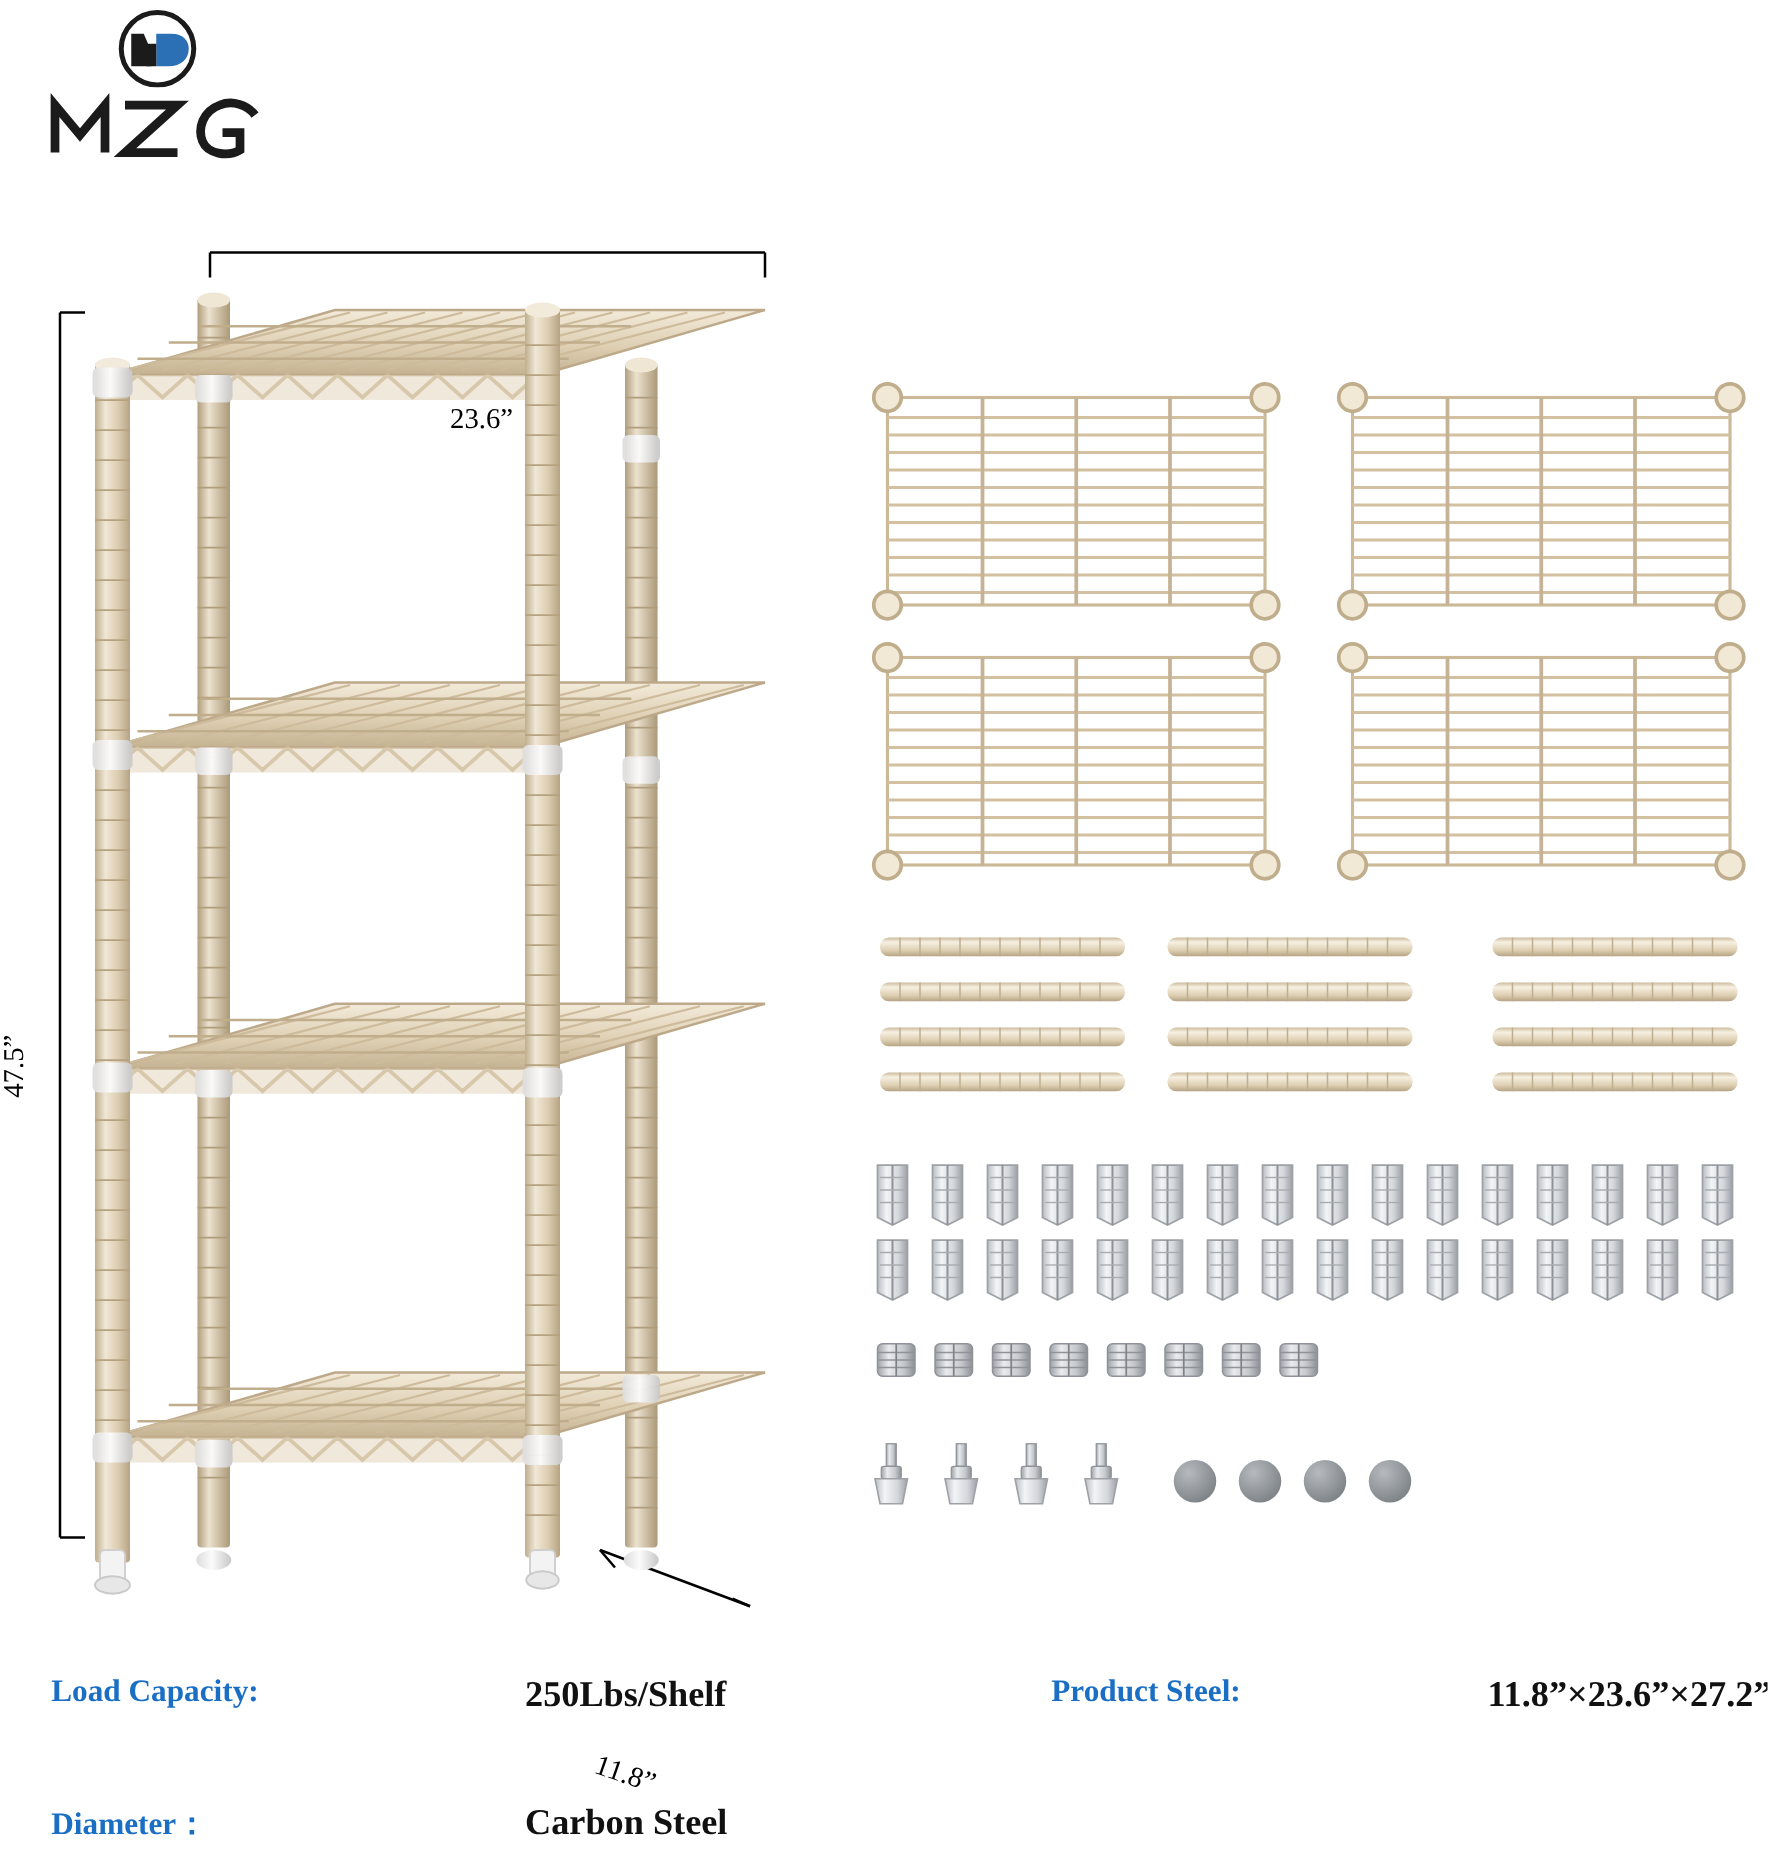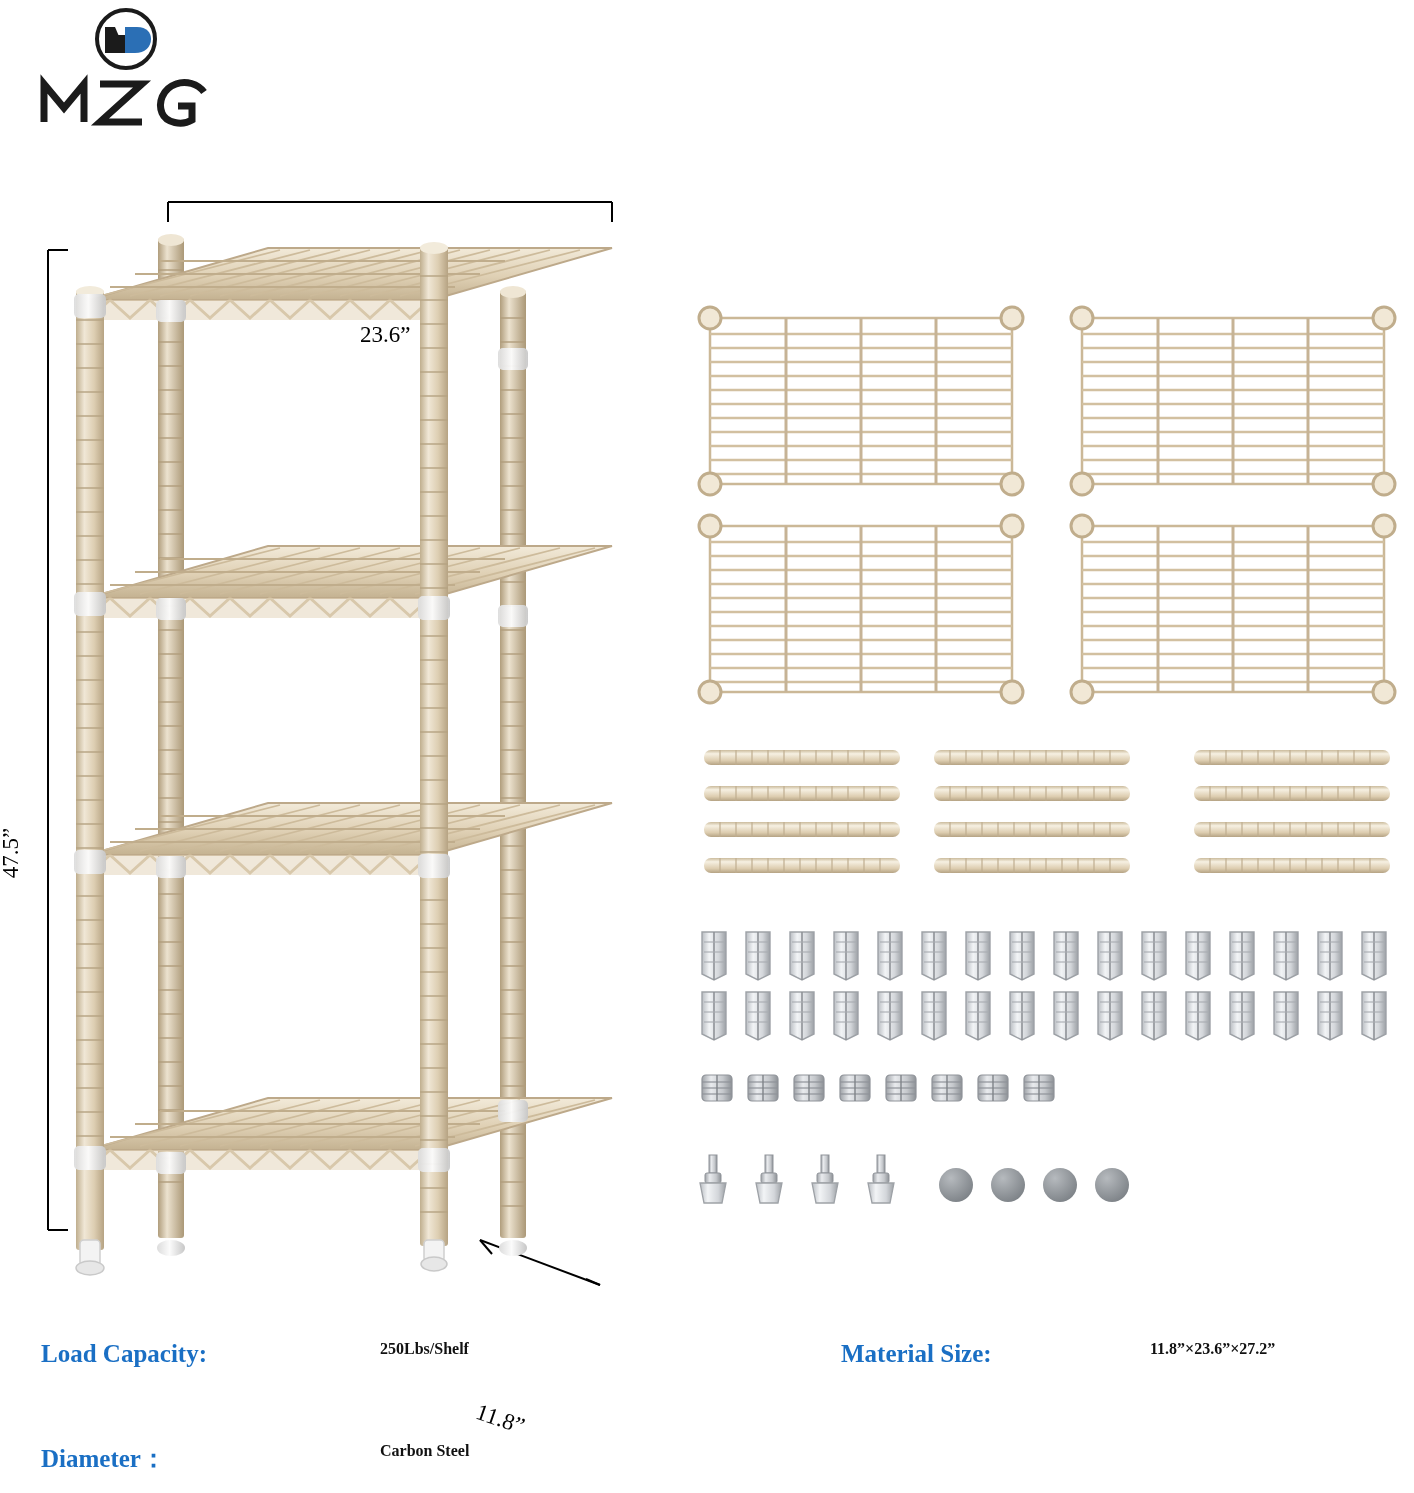--- a/index.html
+++ b/index.html
@@ -97,23 +97,24 @@
     font-family: "Liberation Serif", serif;
     font-weight: bold;
     font-size: 25px;
     color: #1a6fc4;
     white-space: nowrap;
   }
   .spec-val {
     position: absolute;
     font-family: "Liberation Serif", serif;
     font-weight: bold;
-    font-size: 16px;
+    font-size: 29px;
     color: #111111;
     white-space: nowrap;
+    margin-left: 40px;
   }
   .col-left-key { left: 41px; }
   .col-left-val { left: 380px; }
   .col-right-key { left: 841px; }
   .col-right-val { left: 1150px; }
 </style>
 </head>
 <body>
 
 <div id="logo">
@@ -685,21 +686,21 @@
       <circle cx="422" cy="895" r="17" fill="url(#ballGrad)"></circle>
     </g>
   </svg>
 </div>
 
 <div id="spec-table">
 
   <div class="spec-row" style="top:0px;padding-left:48px;">
     <span class="spec-key col-left-key">Load Capacity:</span>
     <span class="spec-val col-left-val">250Lbs/Shelf</span>
-    <span class="spec-key col-right-key">Material Size:</span>
+    <span class="spec-key col-right-key">Product Steel:</span>
     <span class="spec-val col-right-val">11.8”×23.6”×27.2”</span>
   </div>
 
 
   <div class="spec-row" style="top:102px;">
     <span class="spec-key col-left-key">Diameter：</span>
     <span class="spec-val col-left-val">Carbon Steel</span>
   </div>
 
 </div>

